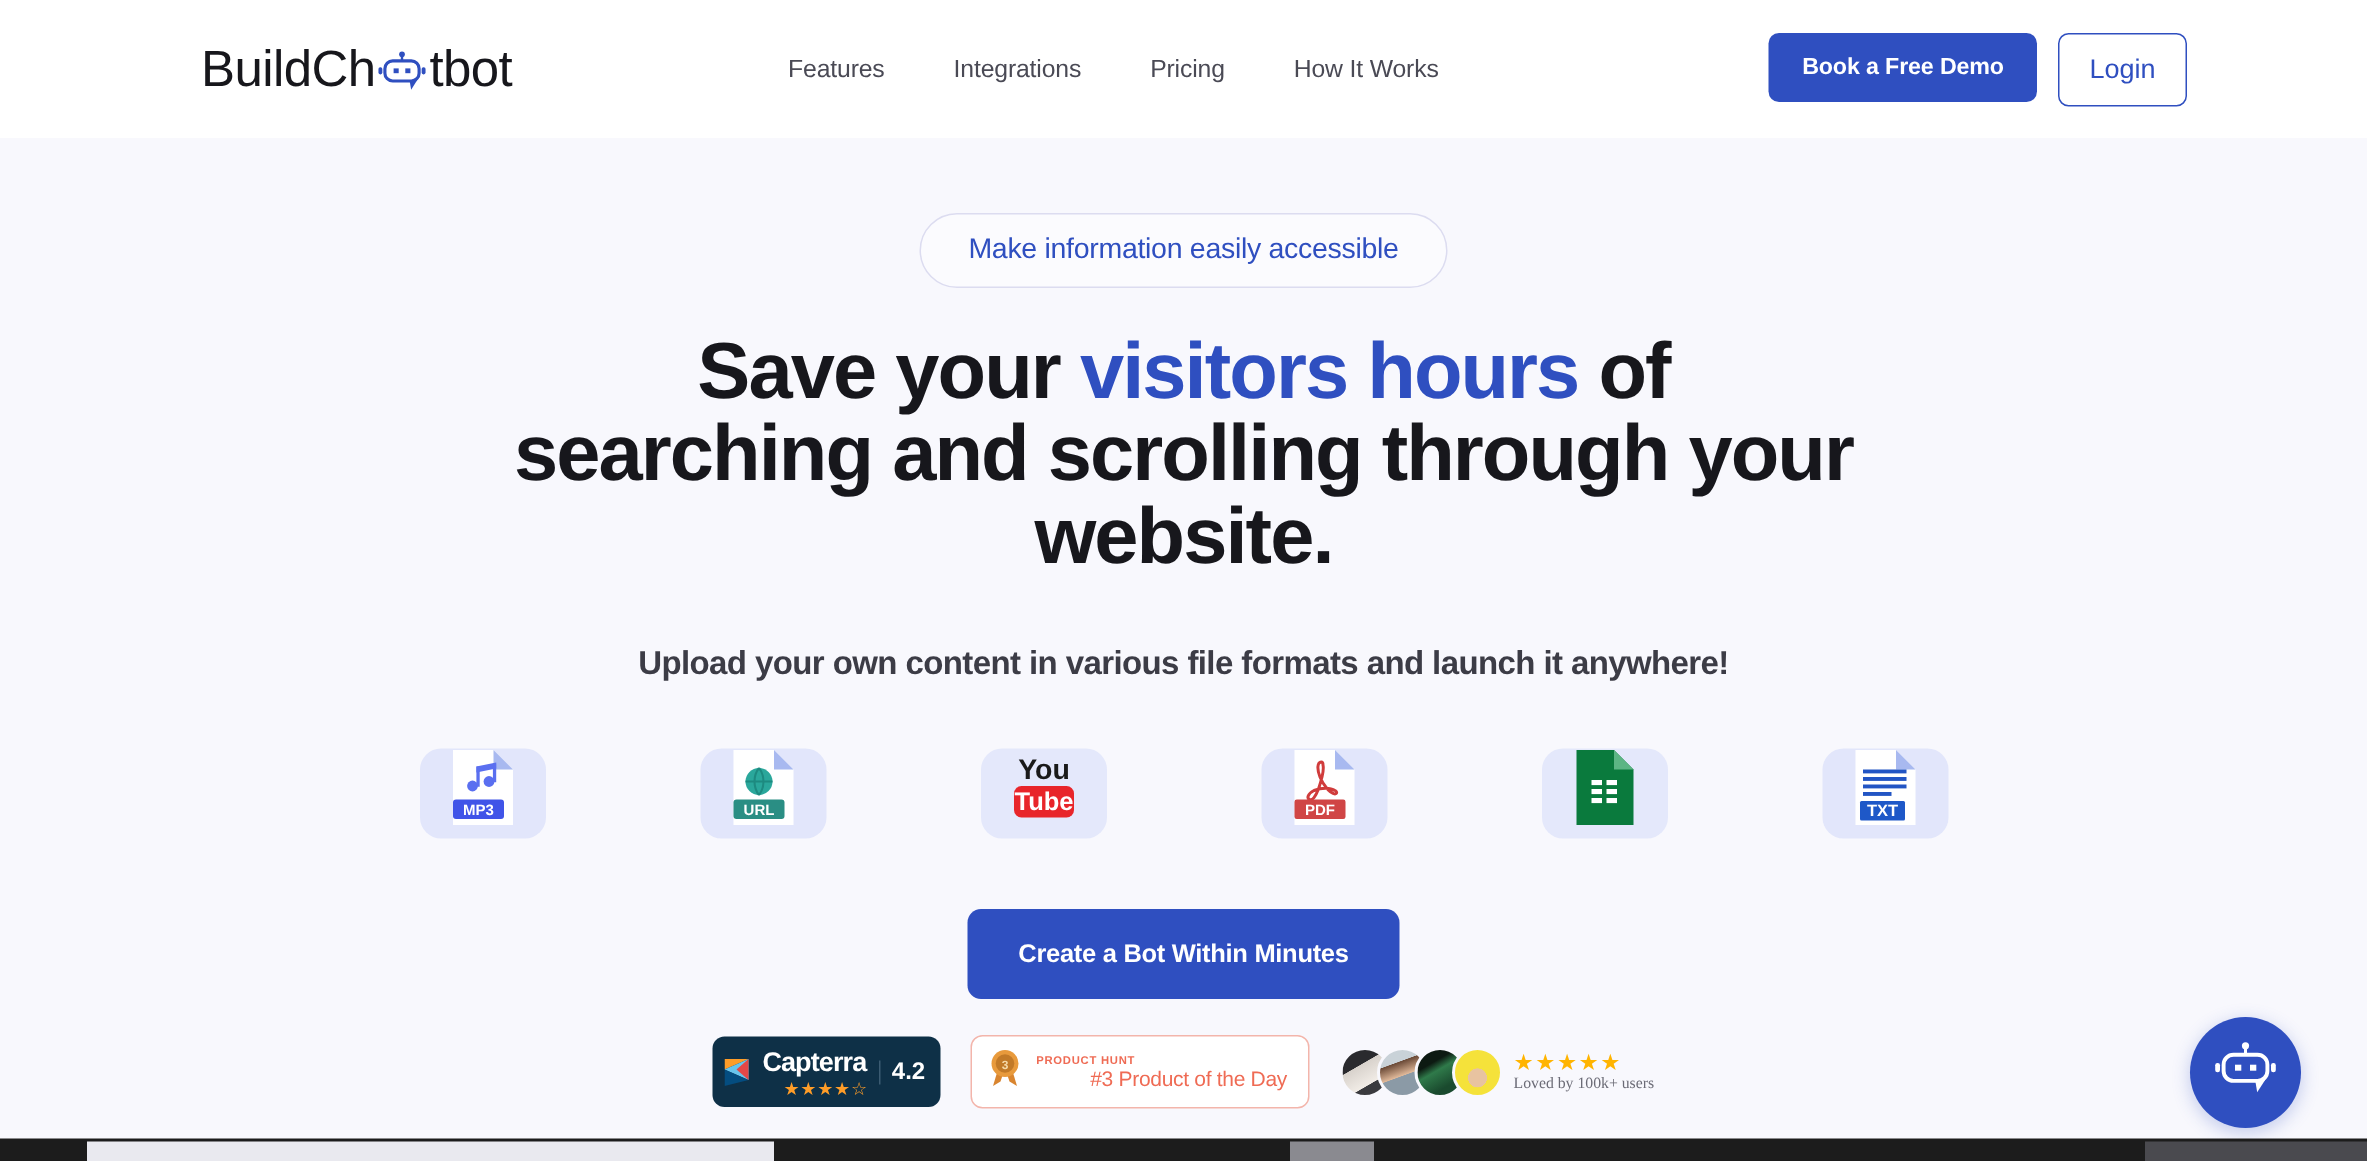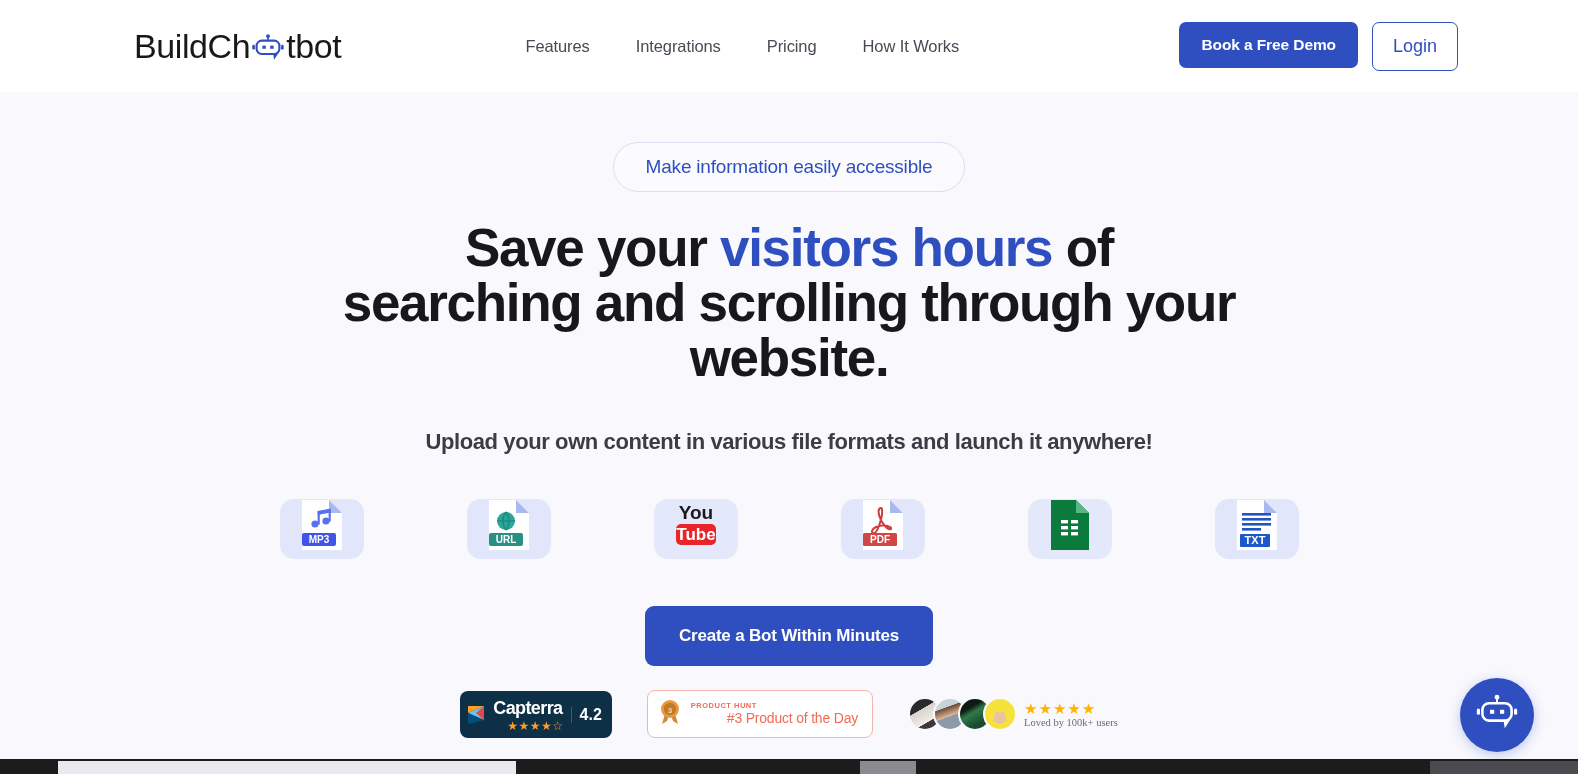--- a/index.html
+++ b/index.html
@@ -163,21 +163,21 @@
     font-family: "Liberation Sans", sans-serif;
     letter-spacing: -0.2px;
   }
 
   
   .badges {
     margin-top: 24px;
     display: flex;
     justify-content: center;
     align-items: center;
-    gap: 35px;
+    gap: 20px;
   }
 
   .capterra {
     background: #0e3047;
     border-radius: 8px;
     padding: 7px 10px 6px 8px;
     display: flex;
     align-items: center;
     gap: 7px;
     cursor: pointer;

